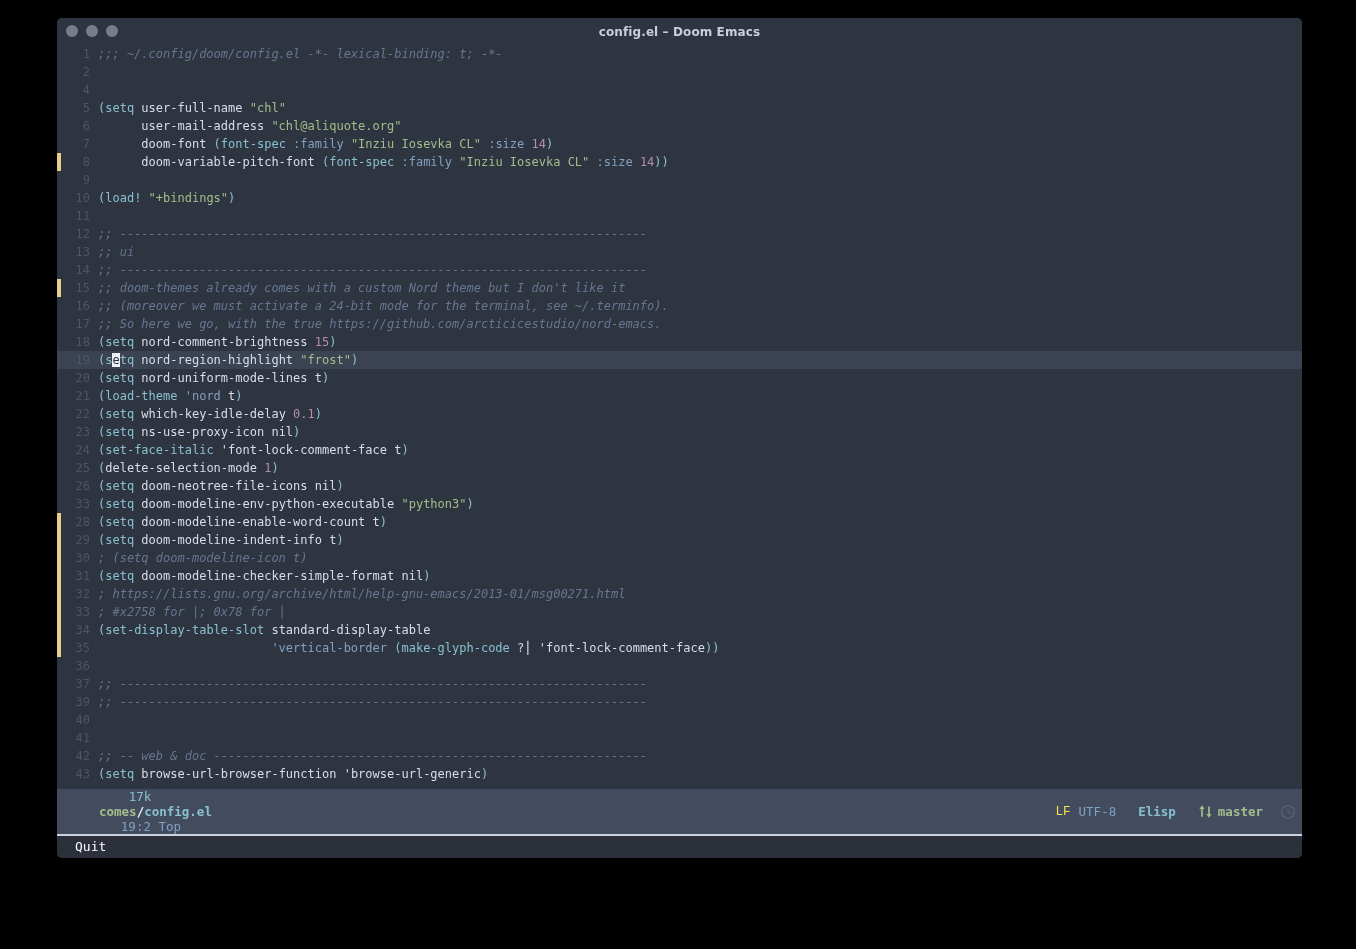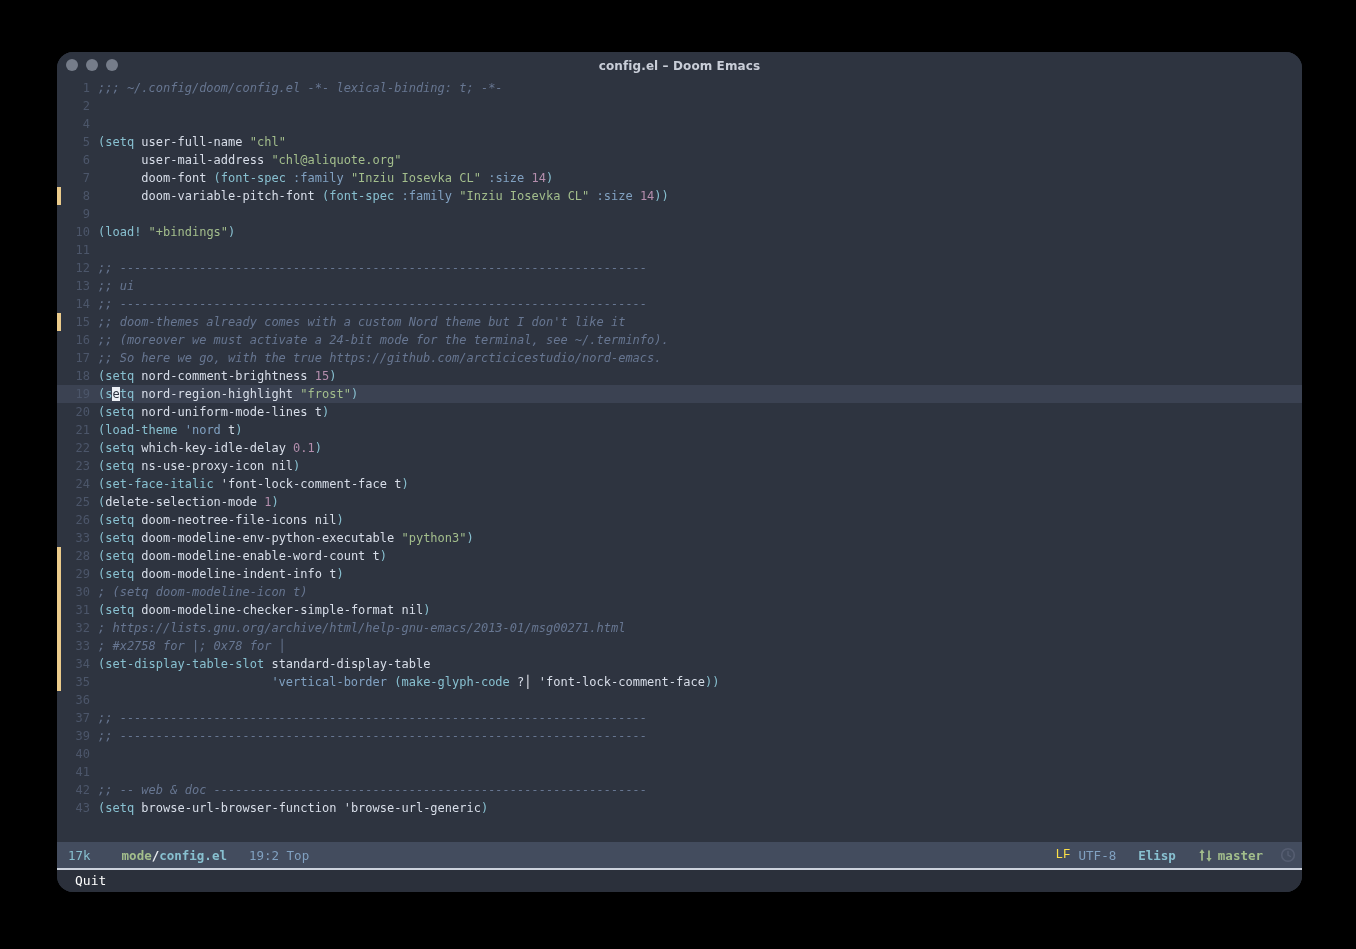--- a/index.html
+++ b/index.html
@@ -1,21 +1,21 @@
 <!DOCTYPE html>
 <html><head>
 <meta charset="utf-8">
 <style>
   * { margin:0; padding:0; box-sizing:border-box; }
   html,body { width:1356px; height:949px; background:#000; overflow:hidden; }
   body { font-family:"DejaVu Sans Mono", monospace; }
 
   .window {
-    position:absolute; left:57px; top:52px; width:1245px; height:840px;
-    background:#2E3440; border-radius:16px; overflow:hidden;
+    position:absolute; left:57px; top:18px; width:1245px; height:840px;
+    background:#2E3440; border-radius:5px; overflow:hidden;
     display:flex; flex-direction:column;
   }
 
   
   .titlebar {
     height:27px; flex:0 0 27px; position:relative;
     display:flex; align-items:center; justify-content:center;
     background:#2E3440;
   }
   .traffic { position:absolute; left:9px; top:7px; display:flex; gap:8px; }
@@ -44,21 +44,21 @@
   .tk-c { color:#677691; font-style:italic; }  
   .tk-w { color:#ECEFF4; font-weight:bold; }   
   .tk-cur { background:#ECEFF4; color:#2E3440; } 
 
   
   .modeline {
     flex:0 0 26px; background:#434C5E; color:#81A1C1;
     display:flex; align-items:center; font-size:12.5px;
     padding:0 12px 0 11px; gap:0;
   }
-  .ml-left { display:flex; align-items:center; }
+  .ml-left { display:flex; align-items:center;flex-direction:column; }
   .ml-size { color:#88C0D0; }
   .ml-file { margin-left:31px; font-weight:bold; }
   .ml-dir  { color:#A3BE8C; }
   .ml-sep  { color:#ECEFF4; }
   .ml-name { color:#88C0D0; }
   .ml-pos  { margin-left:22px; color:#81A1C1; }
   .ml-right { margin-left:auto; display:flex; align-items:center; }
   .ml-eol { color:#fde047;font-family:Liberation Mono, monospace; }
   .ml-enc { color:#81A1C1; margin-left:8px; }
   .ml-mode { color:#88C0D0; font-weight:bold; margin-left:22px; }
@@ -128,21 +128,21 @@
       <div class="line"><span class="lnum">39</span><span class="codetext"><span class="tk-c">;; -------------------------------------------------------------------------</span></span></div>
       <div class="line"><span class="lnum">40</span><span class="codetext"></span></div>
       <div class="line"><span class="lnum">41</span><span class="codetext"></span></div>
       <div class="line"><span class="lnum">42</span><span class="codetext"><span class="tk-c">;; -- web &amp; doc ------------------------------------------------------------</span></span></div>
       <div class="line"><span class="lnum">43</span><span class="codetext"><span class="tk-k">(</span><span class="tk-k">setq</span><span class="tk-v"> browse-url-browser-function 'browse-url-generic</span><span class="tk-k">)</span></span></div>
     </div>
 
   <div class="modeline">
     <div class="ml-left">
       <span class="ml-size">17k</span>
-      <span class="ml-file"><span class="ml-dir">mode</span><span class="ml-sep">/</span><span class="ml-name">config.el</span></span>
+      <span class="ml-file"><span class="ml-dir">comes</span><span class="ml-sep">/</span><span class="ml-name">config.el</span></span>
       <span class="ml-pos">19:2 Top</span>
     </div>
     <div class="ml-right">
       <span class="ml-eol">LF</span>
       <span class="ml-enc">UTF-8</span>
       <span class="ml-mode">Elisp</span>
       <span class="ml-git">
         <svg width="15" height="15" viewBox="0 0 15 15">
           <g stroke="#A3BE8C" stroke-width="1.7" fill="none" stroke-linecap="round">
             <path d="M4 12 V4.5"></path>

